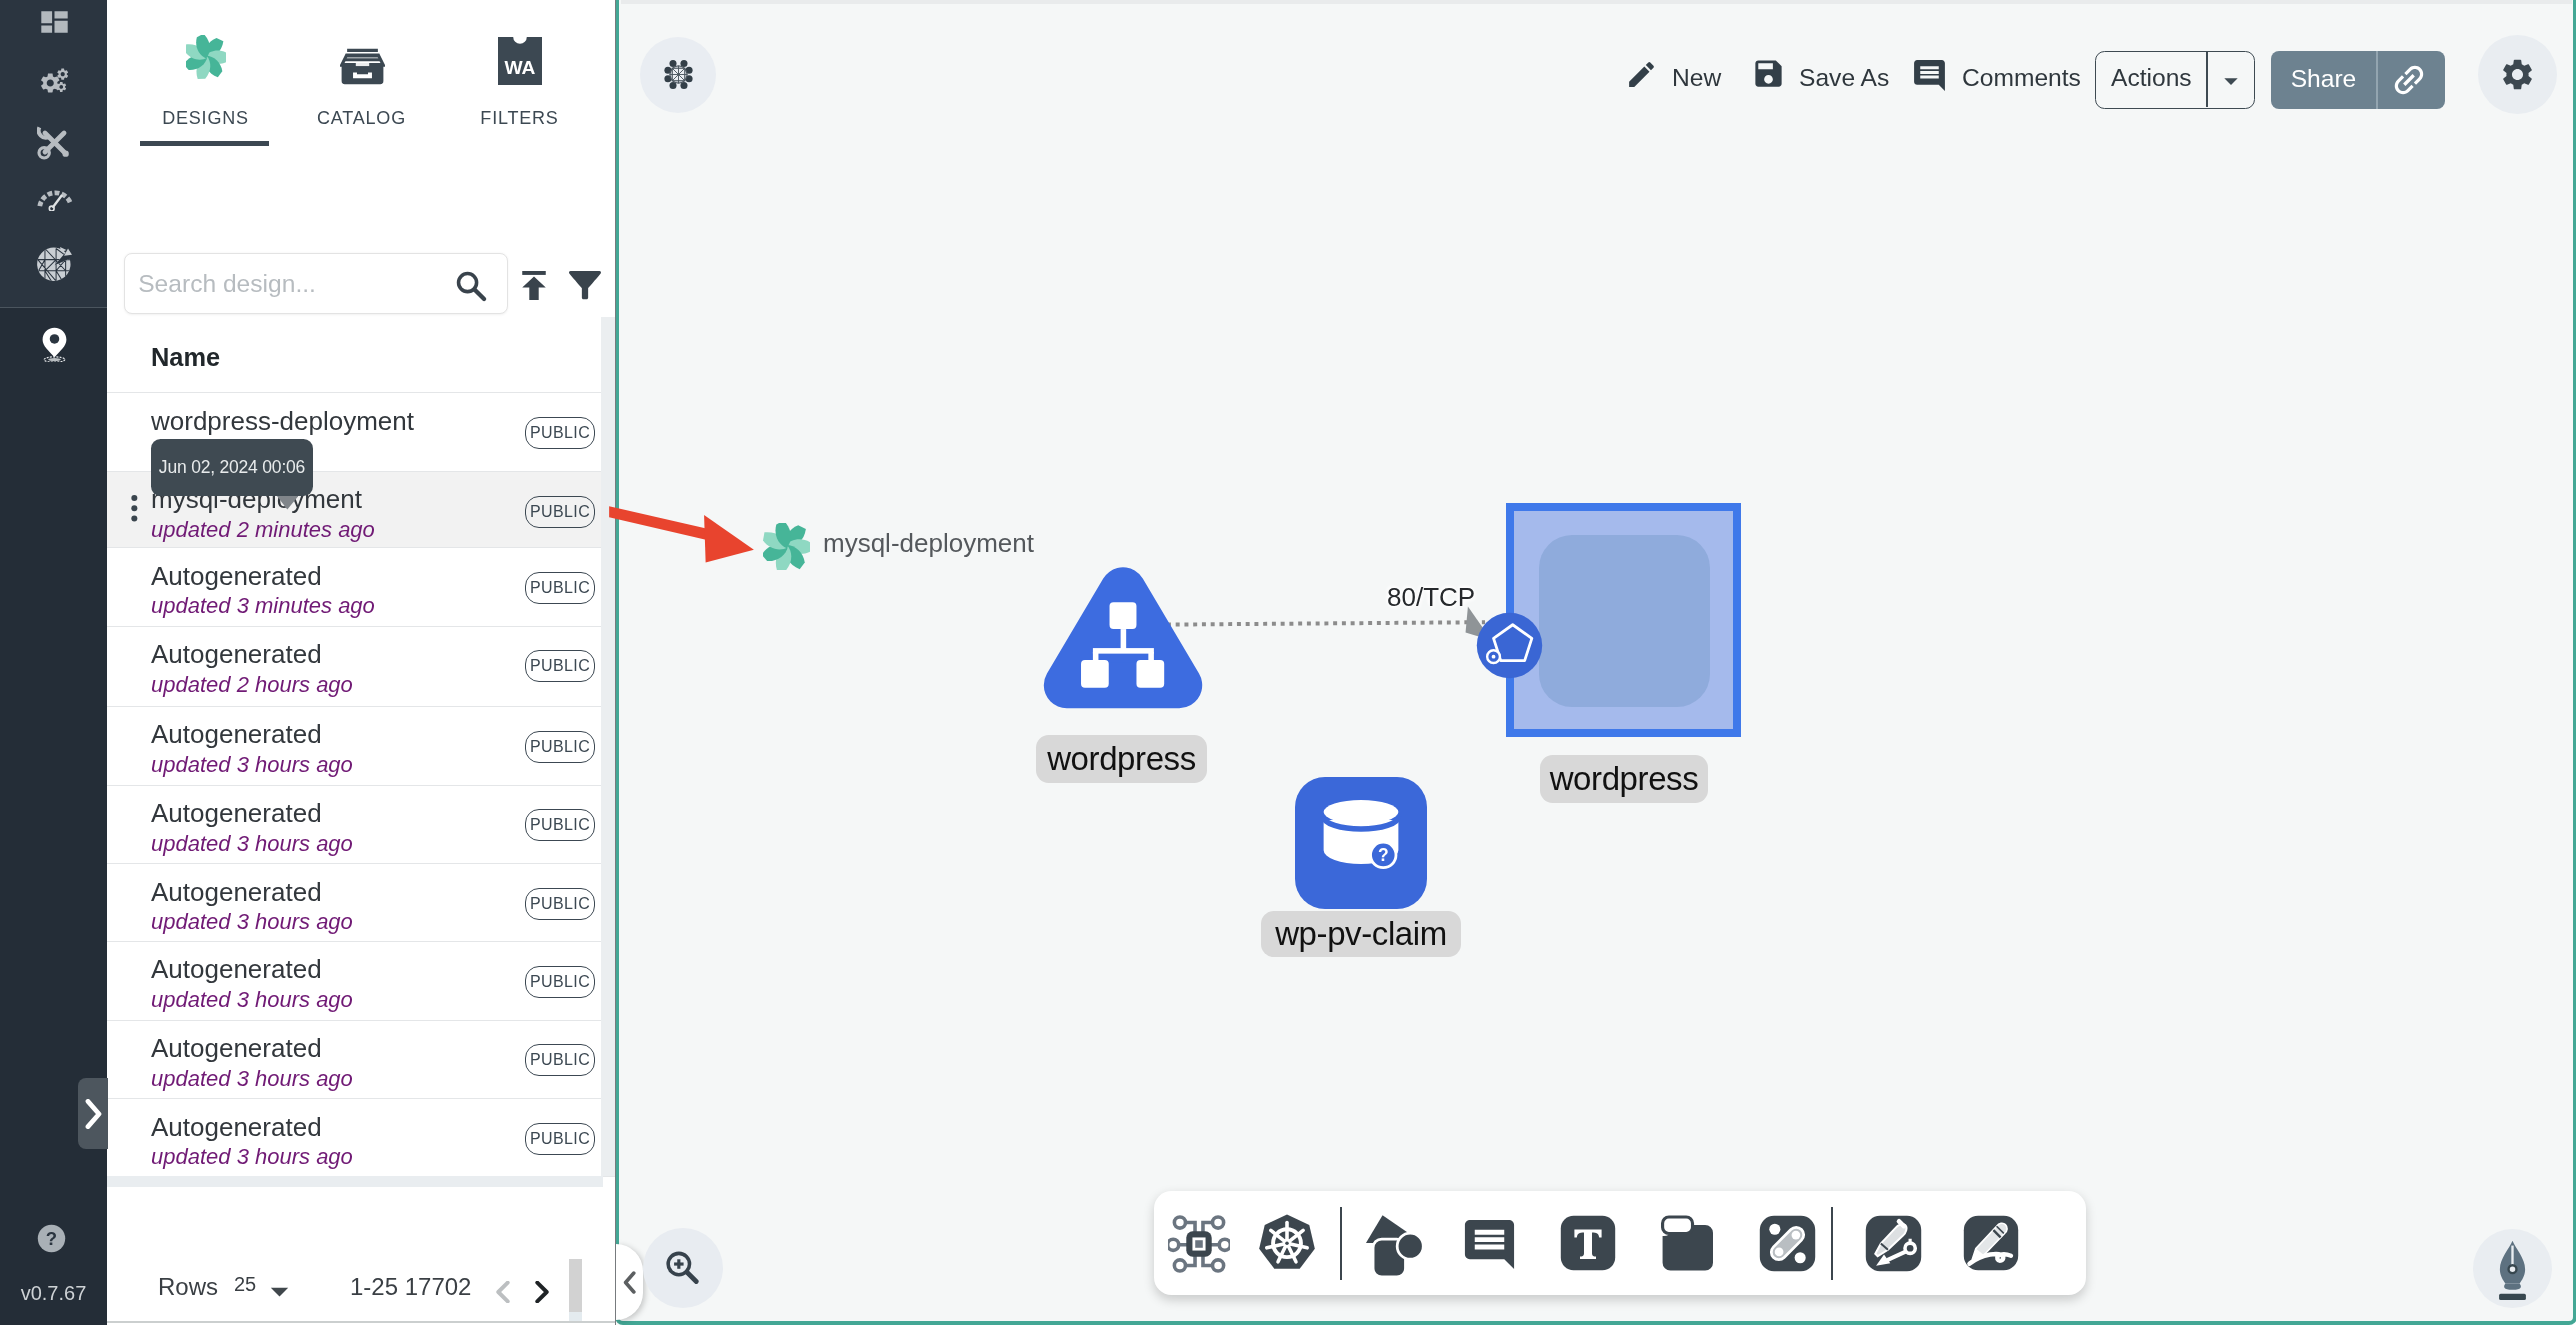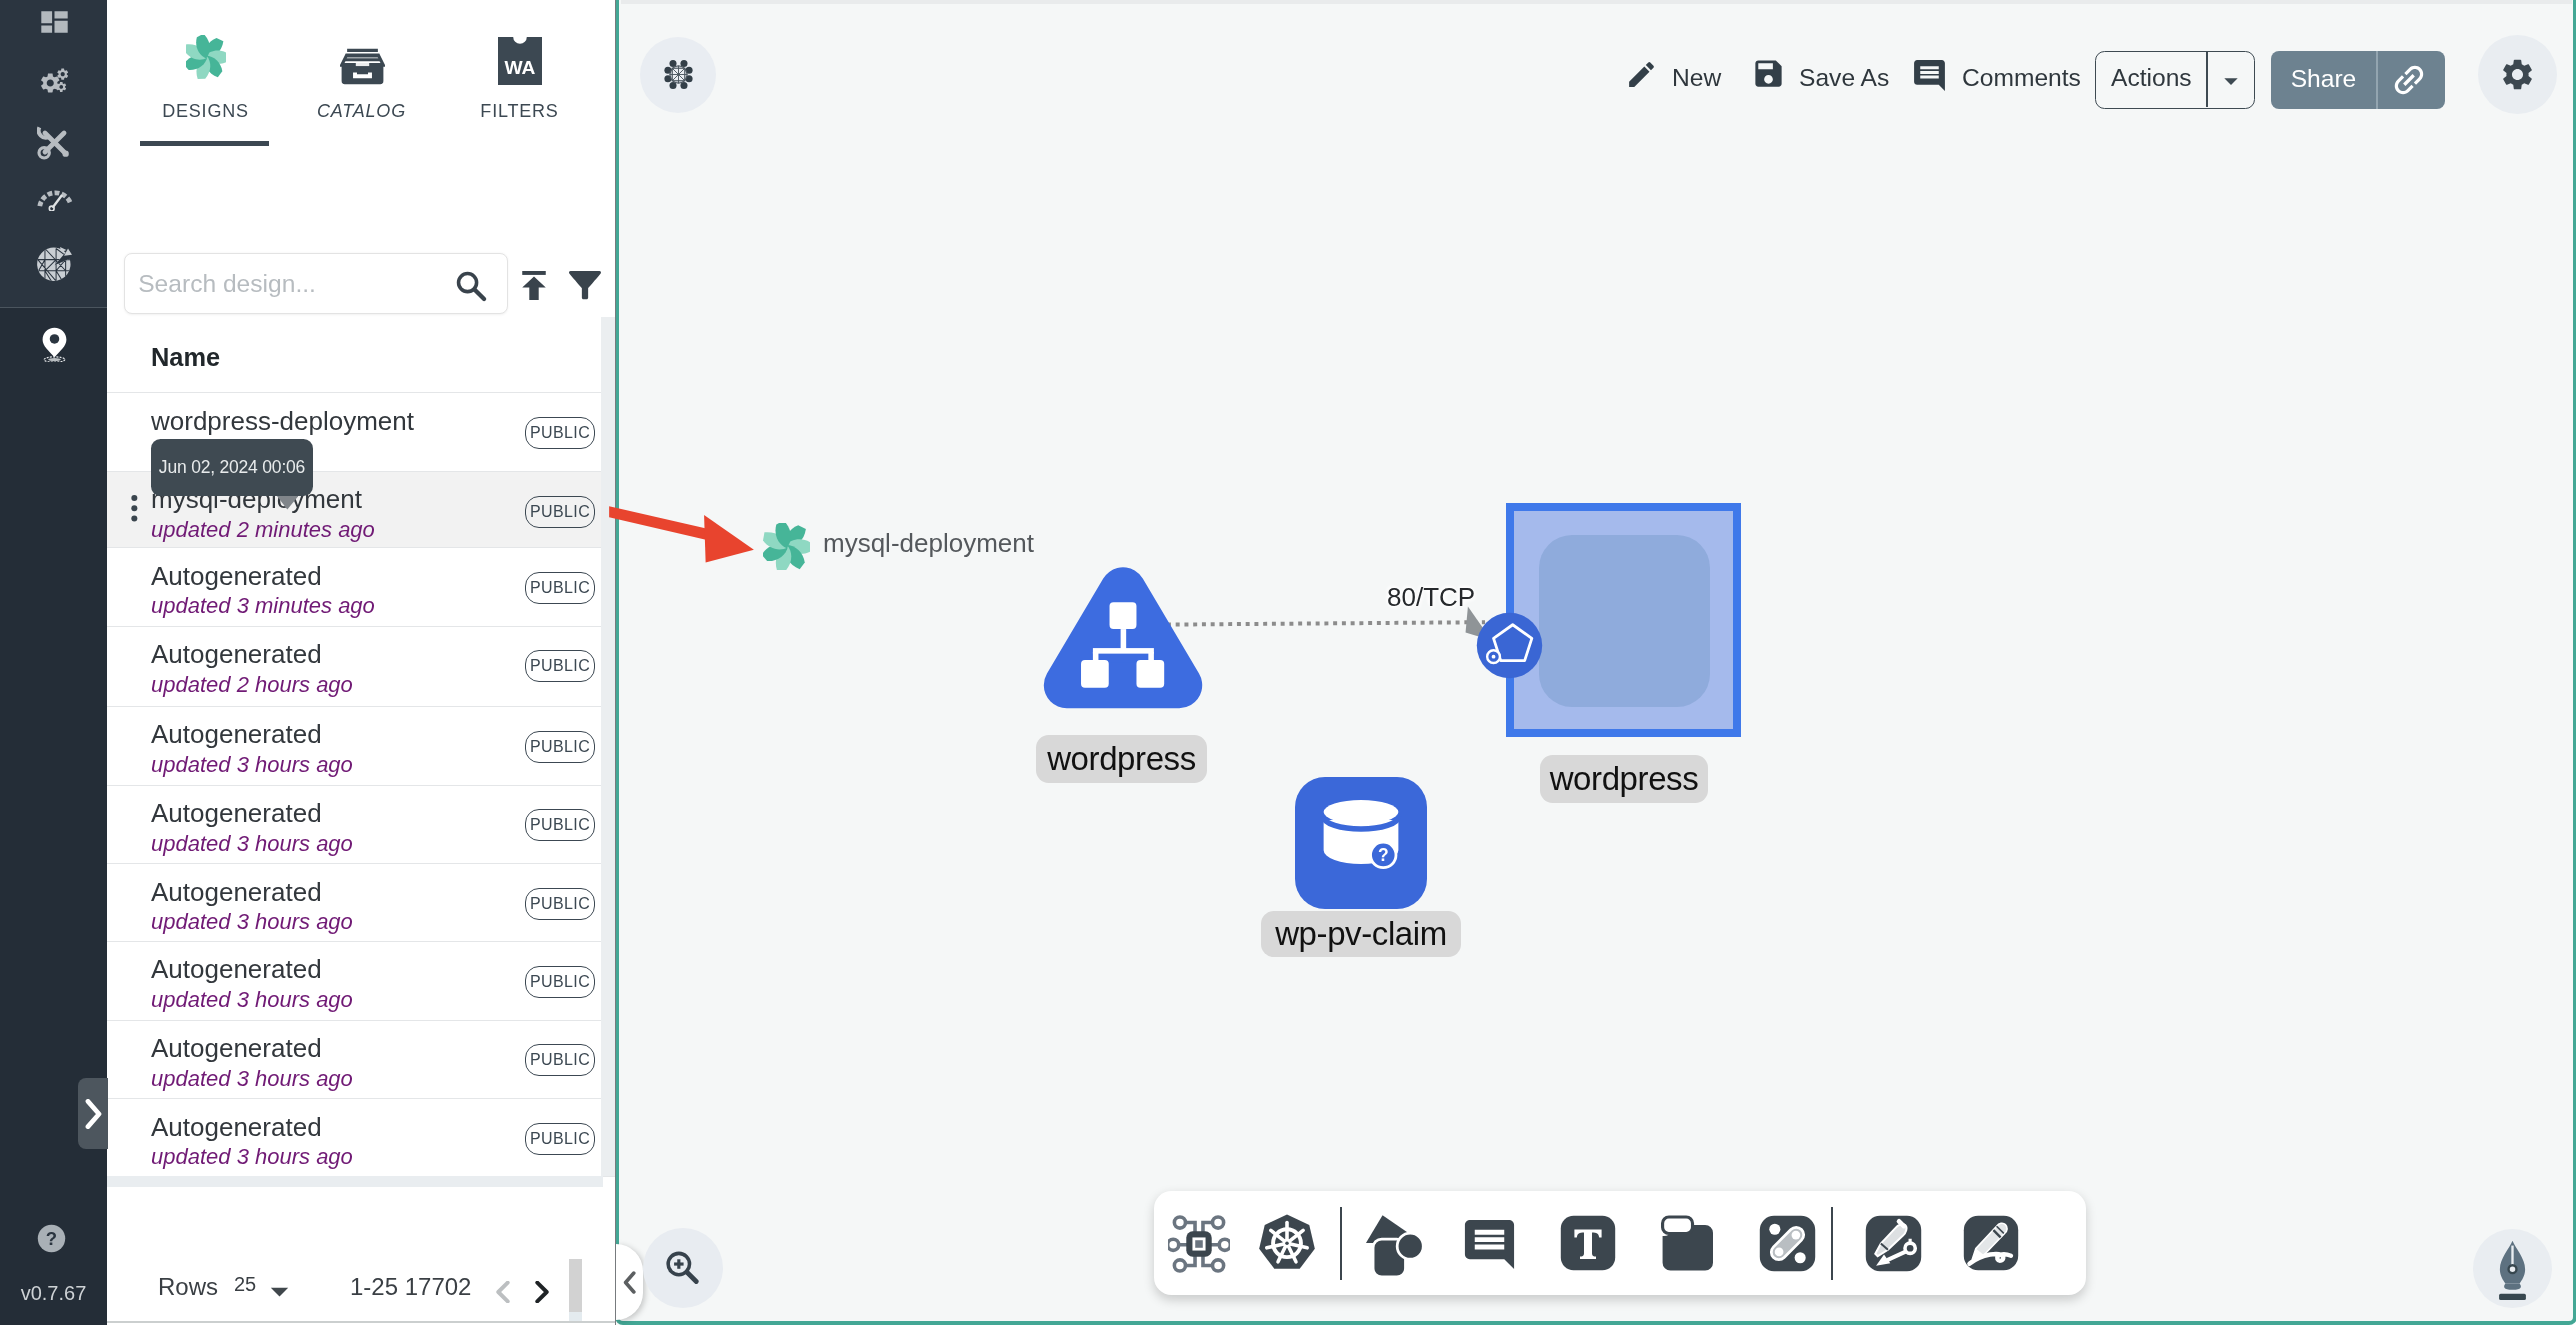--- a/index.html
+++ b/index.html
@@ -15,21 +15,21 @@
 #panel-rborder { position:absolute; left:615px; top:0; width:0.8px; height:1325px; background:#777b7e; z-index:5;}
 
 
 #sidebar { position:absolute; left:0; top:0; width:107px; height:1325px; background:#2b3540; z-index:6; }
 #sidebar .lower { position:absolute; left:0; top:308px; width:107px; height:1017px; background:#242d37; }
 #sidebar .divider { position:absolute; left:0; top:307px; width:107px; height:0.8px; background:#4b555e; }
 #vtext { position:absolute; left:0px; top:1282px; width:107px; text-align:center; color:#ced2d5; font-size:20px; }
 
 
 #panel { position:absolute; left:107px; top:0; width:508px; height:1325px; background:#fff; z-index:4; }
-.tablabel { position:absolute; top:101px; font-size:18px; letter-spacing:0.8px; color:#3c4852; width:159px; text-align:center; }
+.tablabel { position:absolute; top:108px; font-size:18px; letter-spacing:0.8px; color:#3c4852; width:159px; text-align:center; }
 #tab-underline { position:absolute; left:33px; top:141px; width:129px; height:4.8px; background:#3c4852; }
 #designs-header { position:absolute; left:0; top:169px; width:508px; height:71px; background:#e9edf0;
   color:#7e97a7; font-size:20.6px; text-align:center; line-height:71px; letter-spacing:0.4px;}
 #searchbox { position:absolute; left:16.7px; top:253px; width:384px; height:61px; background:#fff;
   border:1.6px solid #e3e3e3; border-radius:8px; box-shadow:0 0.8px 2.4px rgba(0,0,0,0.06); }
 #searchbox .ph { position:absolute; left:13.5px; top:16px; font-size:24.6px; color:#b7bcc0; }
 #namehdr { position:absolute; left:44px; top:343px; font-size:25.4px; font-weight:bold; color:#21272b; }
 .rowline { position:absolute; left:0px; width:508px; height:0.8px; background:#e4e6e8; }
 .rowtitle { position:absolute; left:44px; font-size:26px; color:#32373c; }
 .rowsub { position:absolute; left:44px; font-size:22px; font-style:italic; color:#701a75; }
@@ -68,21 +68,21 @@
 </style>
 </head>
 <body>
 <div id="root">
 
   <div id="canvas"></div>
   <div id="canvas-topline"></div>
 
   <div id="panel">
     <div class="tablabel" style="left:19px;">DESIGNS</div>
-    <div class="tablabel" style="left:175px;font-style:italic;">CATALOG</div>
+    <div class="tablabel" style="left:175px;">CATALOG</div>
     <div class="tablabel" style="left:333px;">FILTERS</div>
     <div id="tab-underline"></div>
 
     <svg class="abs" style="left:79px;top:35px" width="40" height="44" viewBox="12 12 76 80">
       <g transform="translate(50,52)">
         <g id="petals">
           <path d="M-2 2 C 16 2 30 -10 33 -30 L 20 -36 C 4 -30 -6 -14 -2 2 Z" fill="#46b598" transform="rotate(0)"></path>
           <path d="M-2 2 C 16 2 30 -10 33 -30 L 20 -36 C 4 -30 -6 -14 -2 2 Z" fill="#8fd8c2" transform="rotate(51)"></path>
           <path d="M-2 2 C 16 2 30 -10 33 -30 L 20 -36 C 4 -30 -6 -14 -2 2 Z" fill="#46b598" transform="rotate(102)"></path>
           <path d="M-2 2 C 16 2 30 -10 33 -30 L 20 -36 C 4 -30 -6 -14 -2 2 Z" fill="#8fd8c2" transform="rotate(153)"></path>

